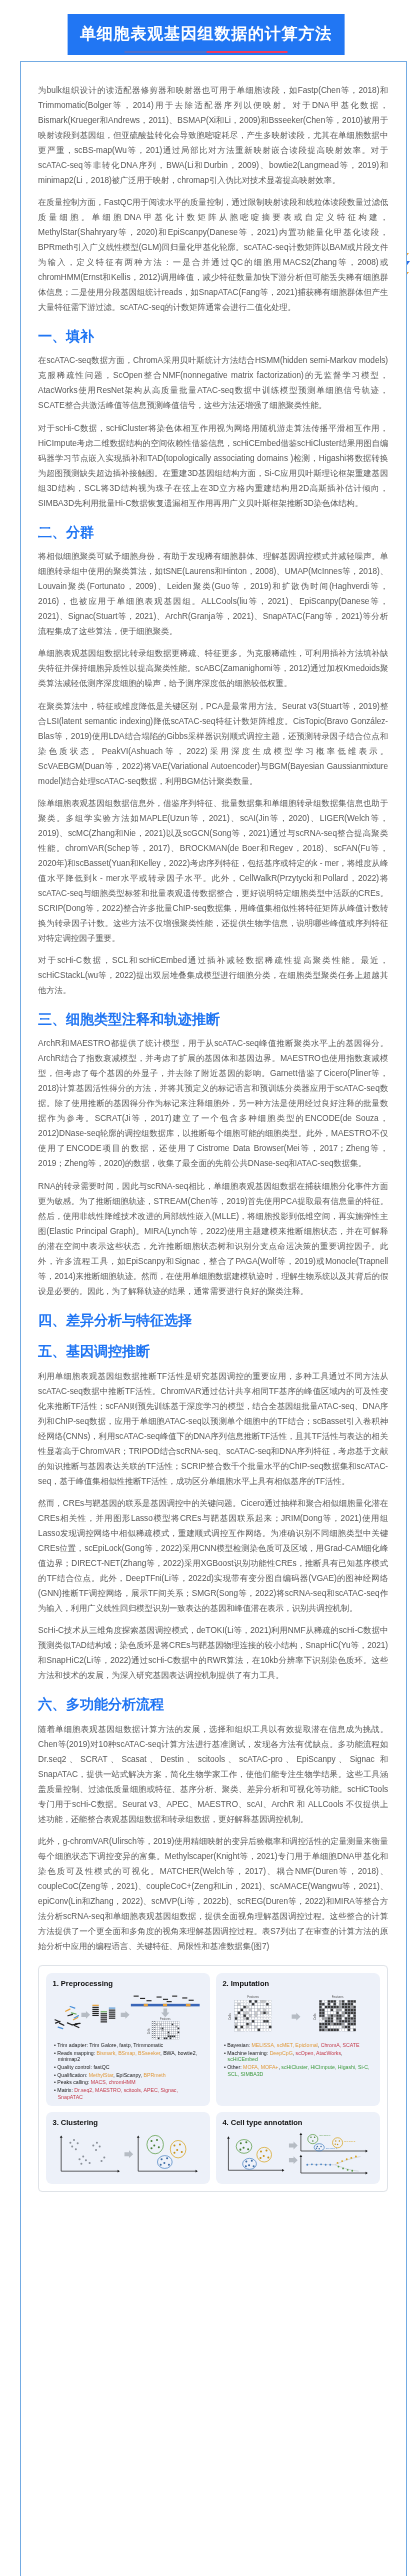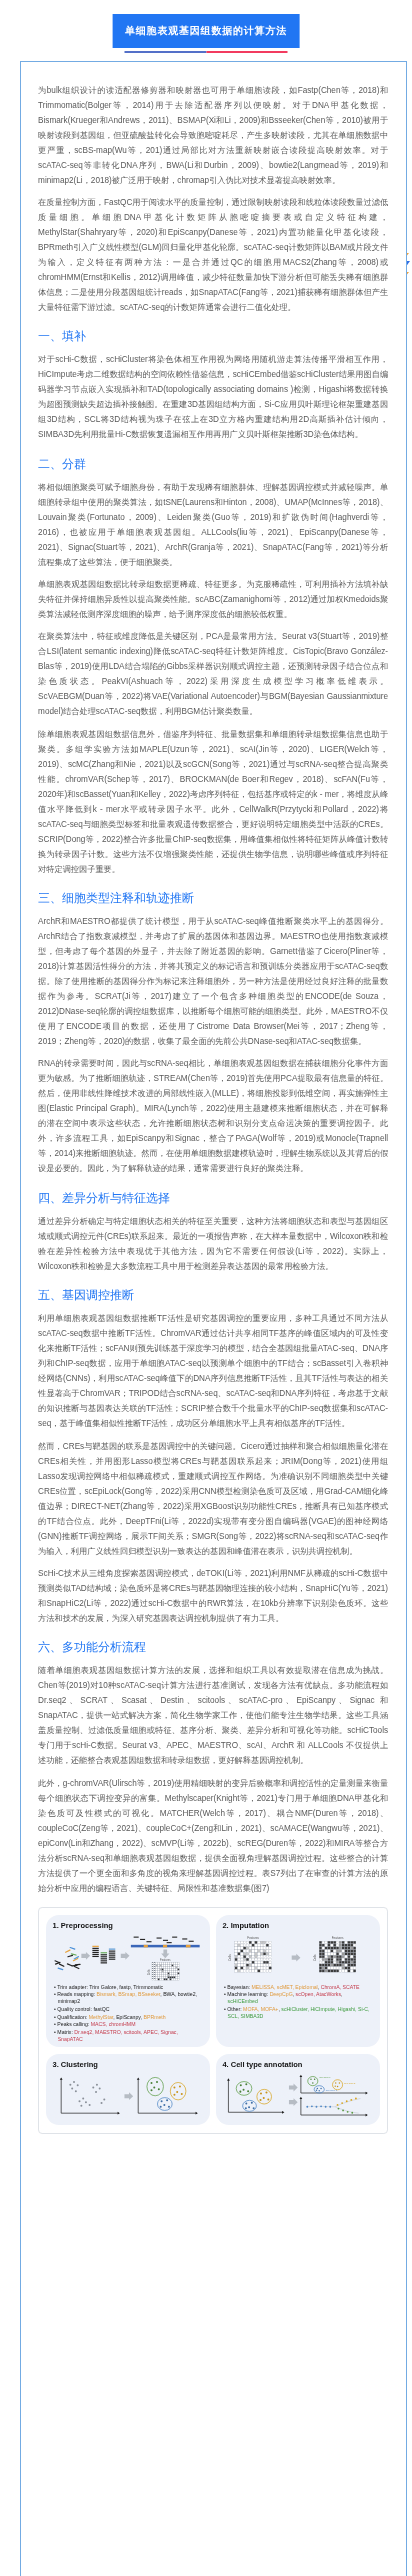--- a/index.html
+++ b/index.html
@@ -1,31 +1,31 @@
 <!DOCTYPE html>
 <html style="font-size:8.2px"><head>
 <meta charset="utf-8">
 <style>
   html,body{margin:0;padding:0;background:#fff;}
   .page{position:relative;width:412px;height:3140px;background:#fff;overflow:hidden;
         font-family:"Liberation Sans","DejaVu Sans",sans-serif;}
   .title-banner{position:absolute;top:14px;left:50%;transform:translateX(-50%);
-        background:#2176f3;color:#fff;font-size:10px;font-weight:bold;letter-spacing:0.8px;
+        background:#2176f3;color:#fff;font-size:16px;font-weight:bold;letter-spacing:0.8px;
         padding:9.8px 12.4px;white-space:nowrap;}
   .title-underline{position:absolute;top:51px;left:50%;transform:translateX(-50%);
         width:163px;height:1.5px;display:flex;}
   .ul-b{flex:1;background:#5470c8;}
   .ul-r{flex:1;background:#f23b5f;}
   .content-box{position:absolute;top:61px;left:19.6px;width:387px;height:3062px;
         border:0.5px solid #73abe3;background:#fff;box-sizing:border-box;padding:20.6px 17.5px 0 17.5px;}
-  .sec-h{color:#2176f3;font-size:12px;font-weight:normal;margin:13.4px 0 7.2px 0;}
+  .sec-h{color:#2176f3;font-size:14px;font-weight:bold;margin:13.4px 0 7.2px 0;}
   p.body{color:#595959;font-size:8.2px;line-height:15px;text-align:justify;margin:0 0 7.2px 0;}
   .figure-card{margin-top:11.3px;border:0.5px solid #dfe3e8;border-radius:4.1px;background:#fff;padding:7.2px;}
   .fig-grid{display:grid;grid-template-columns:1fr 1fr;gap:6.2px;}
-  .panel{background:#edf1f9;border-radius:13px;padding:5.2px 6.2px 4.1px 6.2px;}
+  .panel{background:#edf1f9;border-radius:6px;padding:5.2px 6.2px 4.1px 6.2px;}
   .panel-title{font-size:7.5px;font-weight:bold;color:#111;margin:1px 0 2.1px 0;}
   .graphic svg{display:block;width:100%;height:auto;}
   .fig-b{font-size:5.2px;line-height:6.7px;color:#222;margin:1px 0;padding-left:5.2px;text-indent:-3.6px;}
   .edge-deco{position:absolute;width:12.4px;}
   .edge-right{right:1px;top:249px;}
   .tri{width:0;height:0;margin:3.6px auto;}
   .tri.down{border-left:4.1px solid transparent;border-right:4.1px solid transparent;}
   .tri.down.o{border-top:5.7px solid #f0a238;}
   .tri.down.b{border-top:7.2px solid #2e6fe8;border-left-width:5.2px;border-right-width:5.2px;}
 </style>
@@ -43,31 +43,32 @@
     <div class="tri down o"></div>
     <div class="tri down b"></div>
     <div class="tri down o"></div>
   </div>
 
   <div class="content-box">
     <div id="content">
         <p class="body">为bulk组织设计的读适配器修剪器和映射器也可用于单细胞读段，如Fastp(Chen等，2018)和Trimmomatic(Bolger等，2014)用于去除适配器序列以便映射。对于DNA甲基化数据，Bismark(Krueger和Andrews，2011)、BSMAP(Xi和Li，2009)和Bsseeker(Chen等，2010)被用于映射读段到基因组，但亚硫酸盐转化会导致胞嘧啶耗尽，产生多映射读段，尤其在单细胞数据中更严重，scBS-map(Wu等，201)通过局部比对方法重新映射嵌合读段提高映射效率。对于scATAC-seq等非转化DNA序列，BWA(Li和Durbin，2009)、bowtie2(Langmead等，2019)和minimap2(Li，2018)被广泛用于映射，chromap引入伪比对技术显著提高映射效率。</p>
         <p class="body">在质量控制方面，FastQC用于阅读水平的质量控制，通过限制映射读段和线粒体读段数量过滤低质量细胞。单细胞DNA甲基化计数矩阵从胞嘧啶摘要表或自定义特征构建，MethylStar(Shahryary等，2020)和EpiScanpy(Danese等，2021)内置功能量化甲基化读段，BPRmeth引入广义线性模型(GLM)回归量化甲基化轮廓。scATAC-seq计数矩阵以BAM或片段文件为输入，定义特征有两种方法：一是合并通过QC的细胞用MACS2(Zhang等，2008)或chromHMM(Ernst和Kellis，2012)调用峰值，减少特征数量加快下游分析但可能丢失稀有细胞群体信息；二是使用分段基因组统计reads，如SnapATAC(Fang等，2021)捕获稀有细胞群体但产生大量特征需下游过滤。scATAC-seq的计数矩阵通常会进行二值化处理。</p>
         <h3 class="sec-h">一、填补</h3>
+        <p class="body">在scATAC-seq数据方面，ChromA采用贝叶斯统计方法结合HSMM(hidden semi-Markov models)克服稀疏性问题，ScOpen整合NMF(nonnegative matrix factorization)的无监督学习模型，AtacWorks使用ResNet架构从高质量批量ATAC-seq数据中训练模型预测单细胞信号轨迹，SCATE整合共激活峰值等信息预测峰值信号，这些方法还增强了细胞聚类性能。</p>
         <p class="body">对于scHi-C数据，scHiCluster将染色体相互作用视为网络用随机游走算法传播平滑相互作用，HiCImpute考虑二维数据结构的空间依赖性借鉴信息，scHiCEmbed借鉴scHiCluster结果用图自编码器学习节点嵌入实现插补和TAD(topologically associating domains )检测，Higashi将数据转换为超图预测缺失超边插补接触图。在重建3D基因组结构方面，Si-C应用贝叶斯理论框架重建基因组3D结构，SCL将3D结构视为珠子在弦上在3D立方格内重建结构用2D高斯插补估计倾向，SIMBA3D先利用批量Hi-C数据恢复遗漏相互作用再用广义贝叶斯框架推断3D染色体结构。</p>
         <h3 class="sec-h">二、分群</h3>
         <p class="body">将相似细胞聚类可赋予细胞身份，有助于发现稀有细胞群体、理解基因调控模式并减轻噪声。单细胞转录组中使用的聚类算法，如tSNE(Laurens和Hinton，2008)、UMAP(McInnes等，2018)、Louvain聚类(Fortunato，2009)、Leiden聚类(Guo等，2019)和扩散伪时间(Haghverdi等，2016)，也被应用于单细胞表观基因组。ALLCools(liu等，2021)、EpiScanpy(Danese等，2021)、Signac(Stuart等，2021)、ArchR(Granja等，2021)、SnapATAC(Fang等，2021)等分析流程集成了这些算法，便于细胞聚类。</p>
         <p class="body">单细胞表观基因组数据比转录组数据更稀疏、特征更多。为克服稀疏性，可利用插补方法填补缺失特征并保持细胞异质性以提高聚类性能。scABC(Zamanighomi等，2012)通过加权Kmedoids聚类算法减轻低测序深度细胞的噪声，给予测序深度低的细胞较低权重。</p>
         <p class="body">在聚类算法中，特征或维度降低是关键区别，PCA是最常用方法。Seurat v3(Stuart等，2019)整合LSI(latent semantic indexing)降低scATAC-seq特征计数矩阵维度。CisTopic(Bravo González-Blas等，2019)使用LDA结合塌陷的Gibbs采样器识别顺式调控主题，还预测转录因子结合位点和染色质状态。PeakVI(Ashuach等，2022)采用深度生成模型学习概率低维表示。ScVAEBGM(Duan等，2022)将VAE(Variational Autoencoder)与BGM(Bayesian Gaussianmixture model)结合处理scATAC-seq数据，利用BGM估计聚类数量。</p>
         <p class="body">除单细胞表观基因组数据信息外，借鉴序列特征、批量数据集和单细胞转录组数据集信息也助于聚类。多组学实验方法如MAPLE(Uzun等，2021)、scAI(Jin等，2020)、LIGER(Welch等，2019)、scMC(Zhang和Nie，2021)以及scGCN(Song等，2021)通过与scRNA-seq整合提高聚类性能。chromVAR(Schep等，2017)、BROCKMAN(de Boer和Regev，2018)、scFAN(Fu等，2020年)和scBasset(Yuan和Kelley，2022)考虑序列特征，包括基序或特定的k - mer，将维度从峰值水平降低到k - mer水平或转录因子水平。此外，CellWalkR(Przytycki和Pollard，2022)将scATAC-seq与细胞类型标签和批量表观遗传数据整合，更好说明特定细胞类型中活跃的CREs。SCRIP(Dong等，2022)整合许多批量ChIP-seq数据集，用峰值集相似性将特征矩阵从峰值计数转换为转录因子计数。这些方法不仅增强聚类性能，还提供生物学信息，说明哪些峰值或序列特征对特定调控因子重要。</p>
+        <p class="body">对于scHi-C数据，SCL和scHiCEmbed通过插补减轻数据稀疏性提高聚类性能。最近，scHiCStackL(wu等，2022)提出双层堆叠集成模型进行细胞分类，在细胞类型聚类任务上超越其他方法。</p>
         <h3 class="sec-h">三、细胞类型注释和轨迹推断</h3>
         <p class="body">ArchR和MAESTRO都提供了统计模型，用于从scATAC-seq峰值推断聚类水平上的基因得分。ArchR结合了指数衰减模型，并考虑了扩展的基因体和基因边界。MAESTRO也使用指数衰减模型，但考虑了每个基因的外显子，并去除了附近基因的影响。Garnett借鉴了Cicero(Pliner等，2018)计算基因活性得分的方法，并将其预定义的标记语言和预训练分类器应用于scATAC-seq数据。除了使用推断的基因得分作为标记来注释细胞外，另一种方法是使用经过良好注释的批量数据作为参考。SCRAT(Ji等，2017)建立了一个包含多种细胞类型的ENCODE(de Souza，2012)DNase-seq轮廓的调控组数据库，以推断每个细胞可能的细胞类型。此外，MAESTRO不仅使用了ENCODE项目的数据，还使用了Cistrome Data Browser(Mei等，2017；Zheng等，2019；Zheng等，2020)的数据，收集了最全面的先前公共DNase-seq和ATAC-seq数据集。</p>
         <p class="body">RNA的转录需要时间，因此与scRNA-seq相比，单细胞表观基因组数据在捕获细胞分化事件方面更为敏感。为了推断细胞轨迹，STREAM(Chen等，2019)首先使用PCA提取最有信息量的特征。然后，使用非线性降维技术改进的局部线性嵌入(MLLE)，将细胞投影到低维空间，再实施弹性主图(Elastic Principal Graph)。MIRA(Lynch等，2022)使用主题建模来推断细胞状态，并在可解释的潜在空间中表示这些状态，允许推断细胞状态树和识别分支点命运决策的重要调控因子。此外，许多流程工具，如EpiScanpy和Signac，整合了PAGA(Wolf等，2019)或Monocle(Trapnell等，2014)来推断细胞轨迹。然而，在使用单细胞数据建模轨迹时，理解生物系统以及其背后的假设是必要的。因此，为了解释轨迹的结果，通常需要进行良好的聚类注释。</p>
         <h3 class="sec-h">四、差异分析与特征选择</h3>
-        <p class="body">通过差异分析确定与特定细胞状态相关的特征至关重要，这种方法将细胞状态和表型与基因组区域或顺式调控元件(CREs)联系起来。最近的一项报告声称，在大样本量数据中，Wilcoxon秩和检验在差异性检验方法中表现优于其他方法，因为它不需要任何假设(Li等，2022)。实际上，Wilcoxon秩和检验是大多数流程工具中用于检测差异表达基因的最常用检验方法。</p>
         <h3 class="sec-h">五、基因调控推断</h3>
         <p class="body">利用单细胞表观基因组数据推断TF活性是研究基因调控的重要应用，多种工具通过不同方法从scATAC-seq数据中推断TF活性。ChromVAR通过估计共享相同TF基序的峰值区域内的可及性变化来推断TF活性；scFAN则预先训练基于深度学习的模型，结合全基因组批量ATAC-seq、DNA序列和ChIP-seq数据，应用于单细胞ATAC-seq以预测单个细胞中的TF结合；scBasset引入卷积神经网络(CNNs)，利用scATAC-seq峰值下的DNA序列信息推断TF活性，且其TF活性与表达的相关性显著高于ChromVAR；TRIPOD结合scRNA-seq、scATAC-seq和DNA序列特征，考虑基于文献的知识推断与基因表达关联的TF活性；SCRIP整合数千个批量水平的ChIP-seq数据集和scATAC-seq，基于峰值集相似性推断TF活性，成功区分单细胞水平上具有相似基序的TF活性。</p>
         <p class="body">然而，CREs与靶基因的联系是基因调控中的关键问题。Cicero通过抽样和聚合相似细胞量化潜在CREs相关性，并用图形Lasso模型将CREs与靶基因联系起来；JRIM(Dong等，2021)使用组Lasso发现调控网络中相似稀疏模式，重建顺式调控互作网络。为准确识别不同细胞类型中关键CREs位置，scEpiLock(Gong等，2022)采用CNN模型检测染色质可及区域，用Grad-CAM细化峰值边界；DIRECT-NET(Zhang等，2022)采用XGBoost识别功能性CREs，推断具有已知基序模式的TF结合位点。此外，DeepTFni(Li等，2022d)实现带有变分图自编码器(VGAE)的图神经网络(GNN)推断TF调控网络，展示TF间关系；SMGR(Song等，2022)将scRNA-seq和scATAC-seq作为输入，利用广义线性回归模型识别一致表达的基因和峰值潜在表示，识别共调控机制。</p>
         <p class="body">ScHi-C技术从三维角度探索基因调控模式，deTOKI(Li等，2021)利用NMF从稀疏的scHi-C数据中预测类似TAD结构域；染色质环是将CREs与靶基因物理连接的较小结构，SnapHiC(Yu等，2021)和SnapHiC2(Li等，2022)通过scHi-C数据中的RWR算法，在10kb分辨率下识别染色质环。这些方法和技术的发展，为深入研究基因表达调控机制提供了有力工具。</p>
         <h3 class="sec-h">六、多功能分析流程</h3>
         <p class="body">随着单细胞表观基因组数据计算方法的发展，选择和组织工具以有效提取潜在信息成为挑战。Chen等(2019)对10种scATAC-seq计算方法进行基准测试，发现各方法有优缺点。多功能流程如Dr.seq2、SCRAT、Scasat、Destin、scitools、scATAC-pro、EpiScanpy、Signac 和SnapATAC，提供一站式解决方案，简化生物学家工作，使他们能专注生物学结果。这些工具涵盖质量控制、过滤低质量细胞或特征、基序分析、聚类、差异分析和可视化等功能。scHiCTools 专门用于scHi-C数据。Seurat v3、APEC、MAESTRO、scAI、ArchR 和 ALLCools 不仅提供上述功能，还能整合表观基因组数据和转录组数据，更好解释基因调控机制。</p>
         <p class="body">此外，g-chromVAR(Ulirsch等，2019)使用精细映射的变异后验概率和调控活性的定量测量来衡量每个细胞状态下调控变异的富集。Methylscaper(Knight等，2021)专门用于单细胞DNA甲基化和染色质可及性模式的可视化。MATCHER(Welch等，2017)、耦合NMF(Duren等，2018)、coupleCoC(Zeng等，2021)、coupleCoC+(Zeng和Lin，2021)、scAMACE(Wangwu等，2021)、epiConv(Lin和Zhang，2022)、scMVP(Li等，2022b)、scREG(Duren等，2022)和MIRA等整合方法分析scRNA-seq和单细胞表观基因组数据，提供全面视角理解基因调控过程。这些整合的计算方法提供了一个更全面和多角度的视角来理解基因调控过程。表S7列出了在审查的计算方法的原始分析中应用的编程语言、关键特征、局限性和基准数据集(图7)</p>
       </div>
 
     <div class="figure-card">

